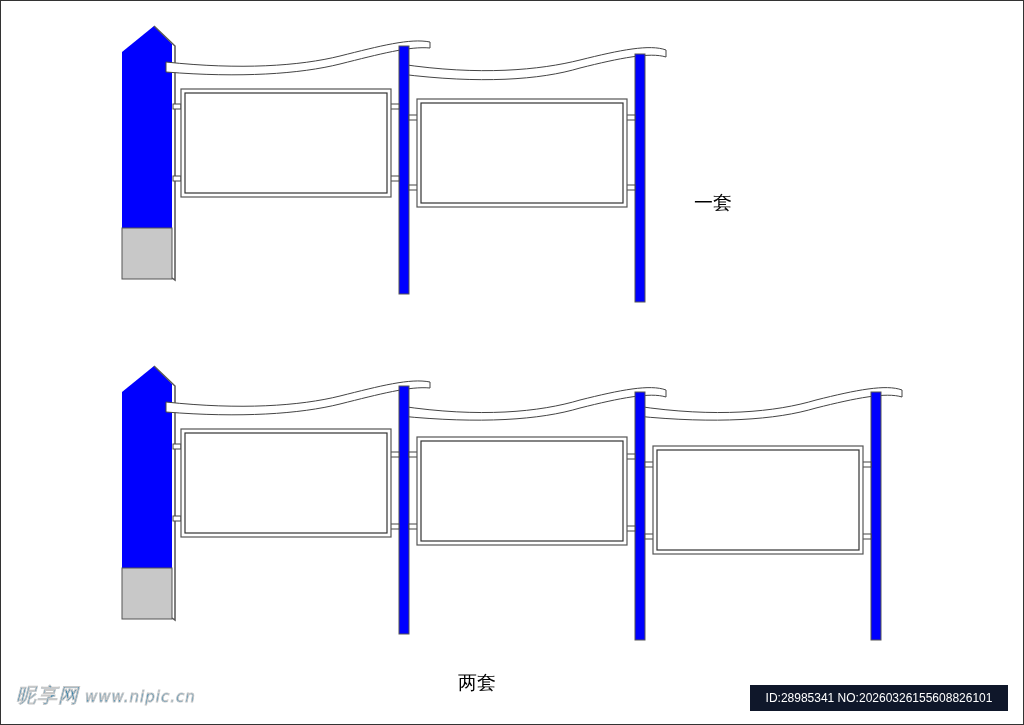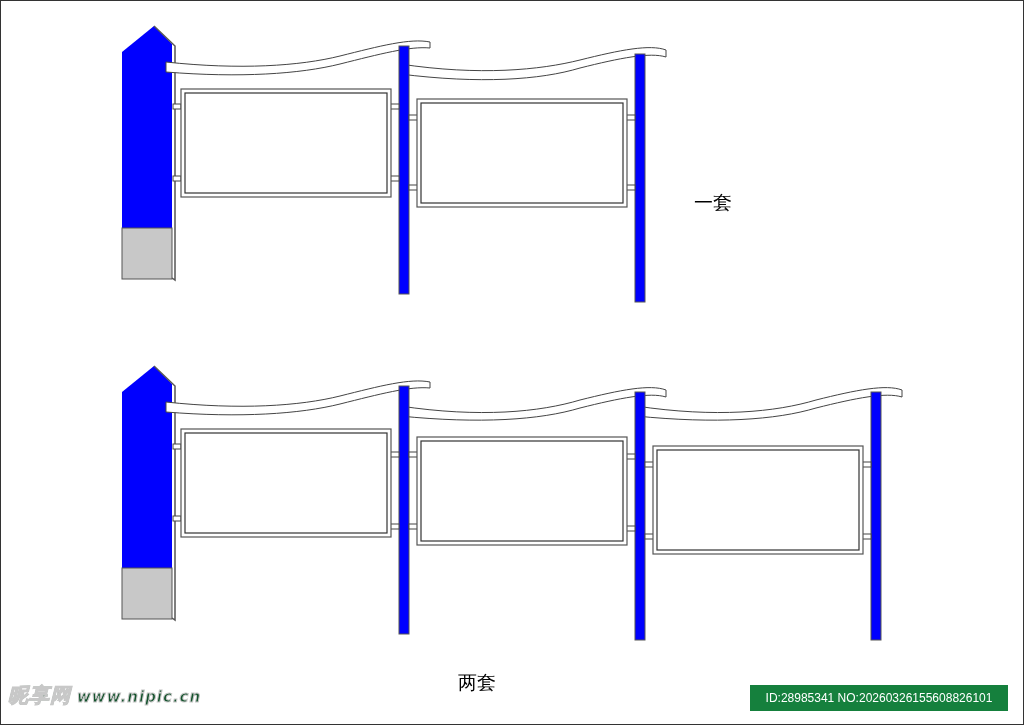--- a/index.html
+++ b/index.html
@@ -2,24 +2,24 @@
 <html><head>
 <meta charset="utf-8">
 <style>
   html, body { margin: 0; padding: 0; background: #ffffff; }
   body { width: 1024px; height: 725px; position: relative; overflow: hidden; font-family: "DejaVu Sans", sans-serif; }
   .frame { position: absolute; left: 0; top: 0; width: 1022px; height: 723px; border: 1px solid #333; box-sizing: content-box; }
   svg.drawing { position: absolute; left: 0; top: 0; }
   .label { position: absolute; font-family: Liberation Sans, sans-serif; font-size: 19px; color: #000; }
   .label-one { left: 694px; top: 190px; }
   .label-two { left: 458px; top: 670px; }
-  .watermark-left { position: absolute; left: 8px; top: 682px; font-size: 20px; font-weight: bold; font-style: italic; color: #14532d;
+  .watermark-left { position: absolute; left: 16px; top: 682px; font-size: 20px; font-weight: normal; font-style: italic; color: #0369a1;
     -webkit-text-stroke: 1px #c8c8c8; letter-spacing: 1px; }
   .watermark-left .url { font-size: 15px; margin-left: 6px; }
-  .id-badge { position: absolute; left: 750px; top: 685px; width: 258px; height: 26px; background: #15803d; color: #fff;
+  .id-badge { position: absolute; left: 750px; top: 685px; width: 258px; height: 26px; background: #0f172a; color: #fff;
     font-size: 12px; line-height: 26px; text-align: center; font-family: "Liberation Sans", sans-serif; }
 </style>
 </head>
 <body>
 
 <div class="frame"></div>
 
 <svg class="drawing" width="1024" height="725" viewBox="0 0 1024 725">
   <defs>
 

